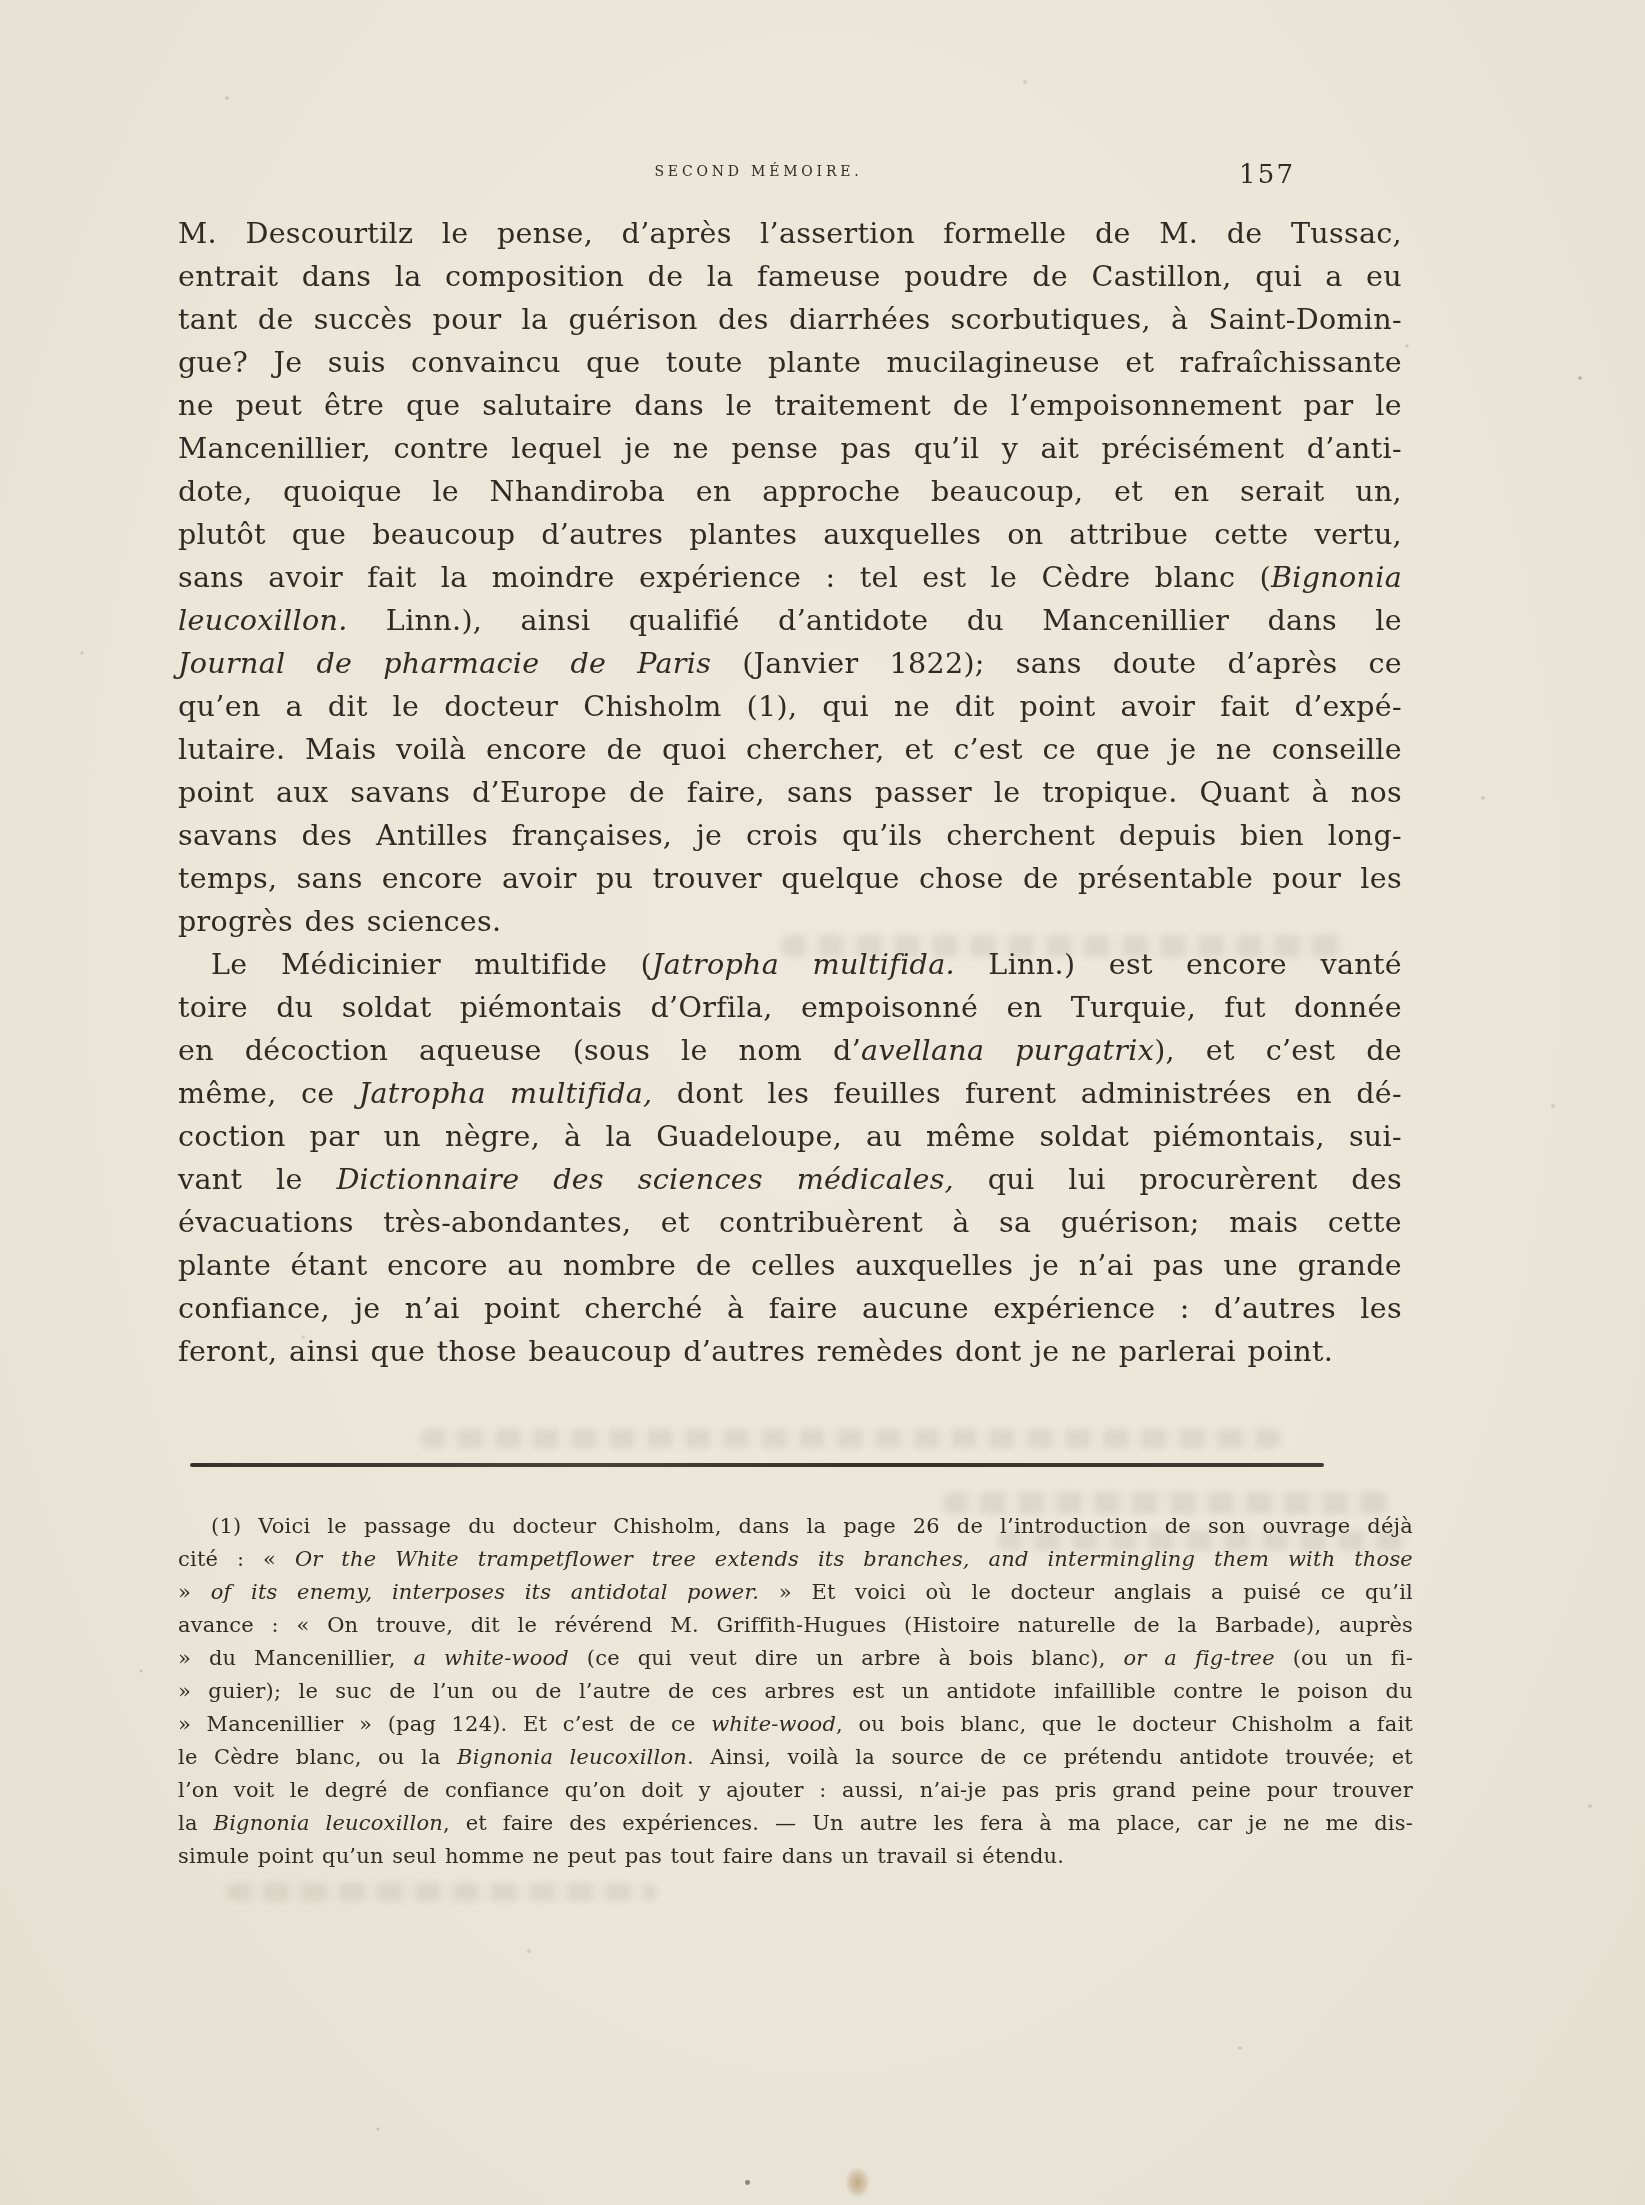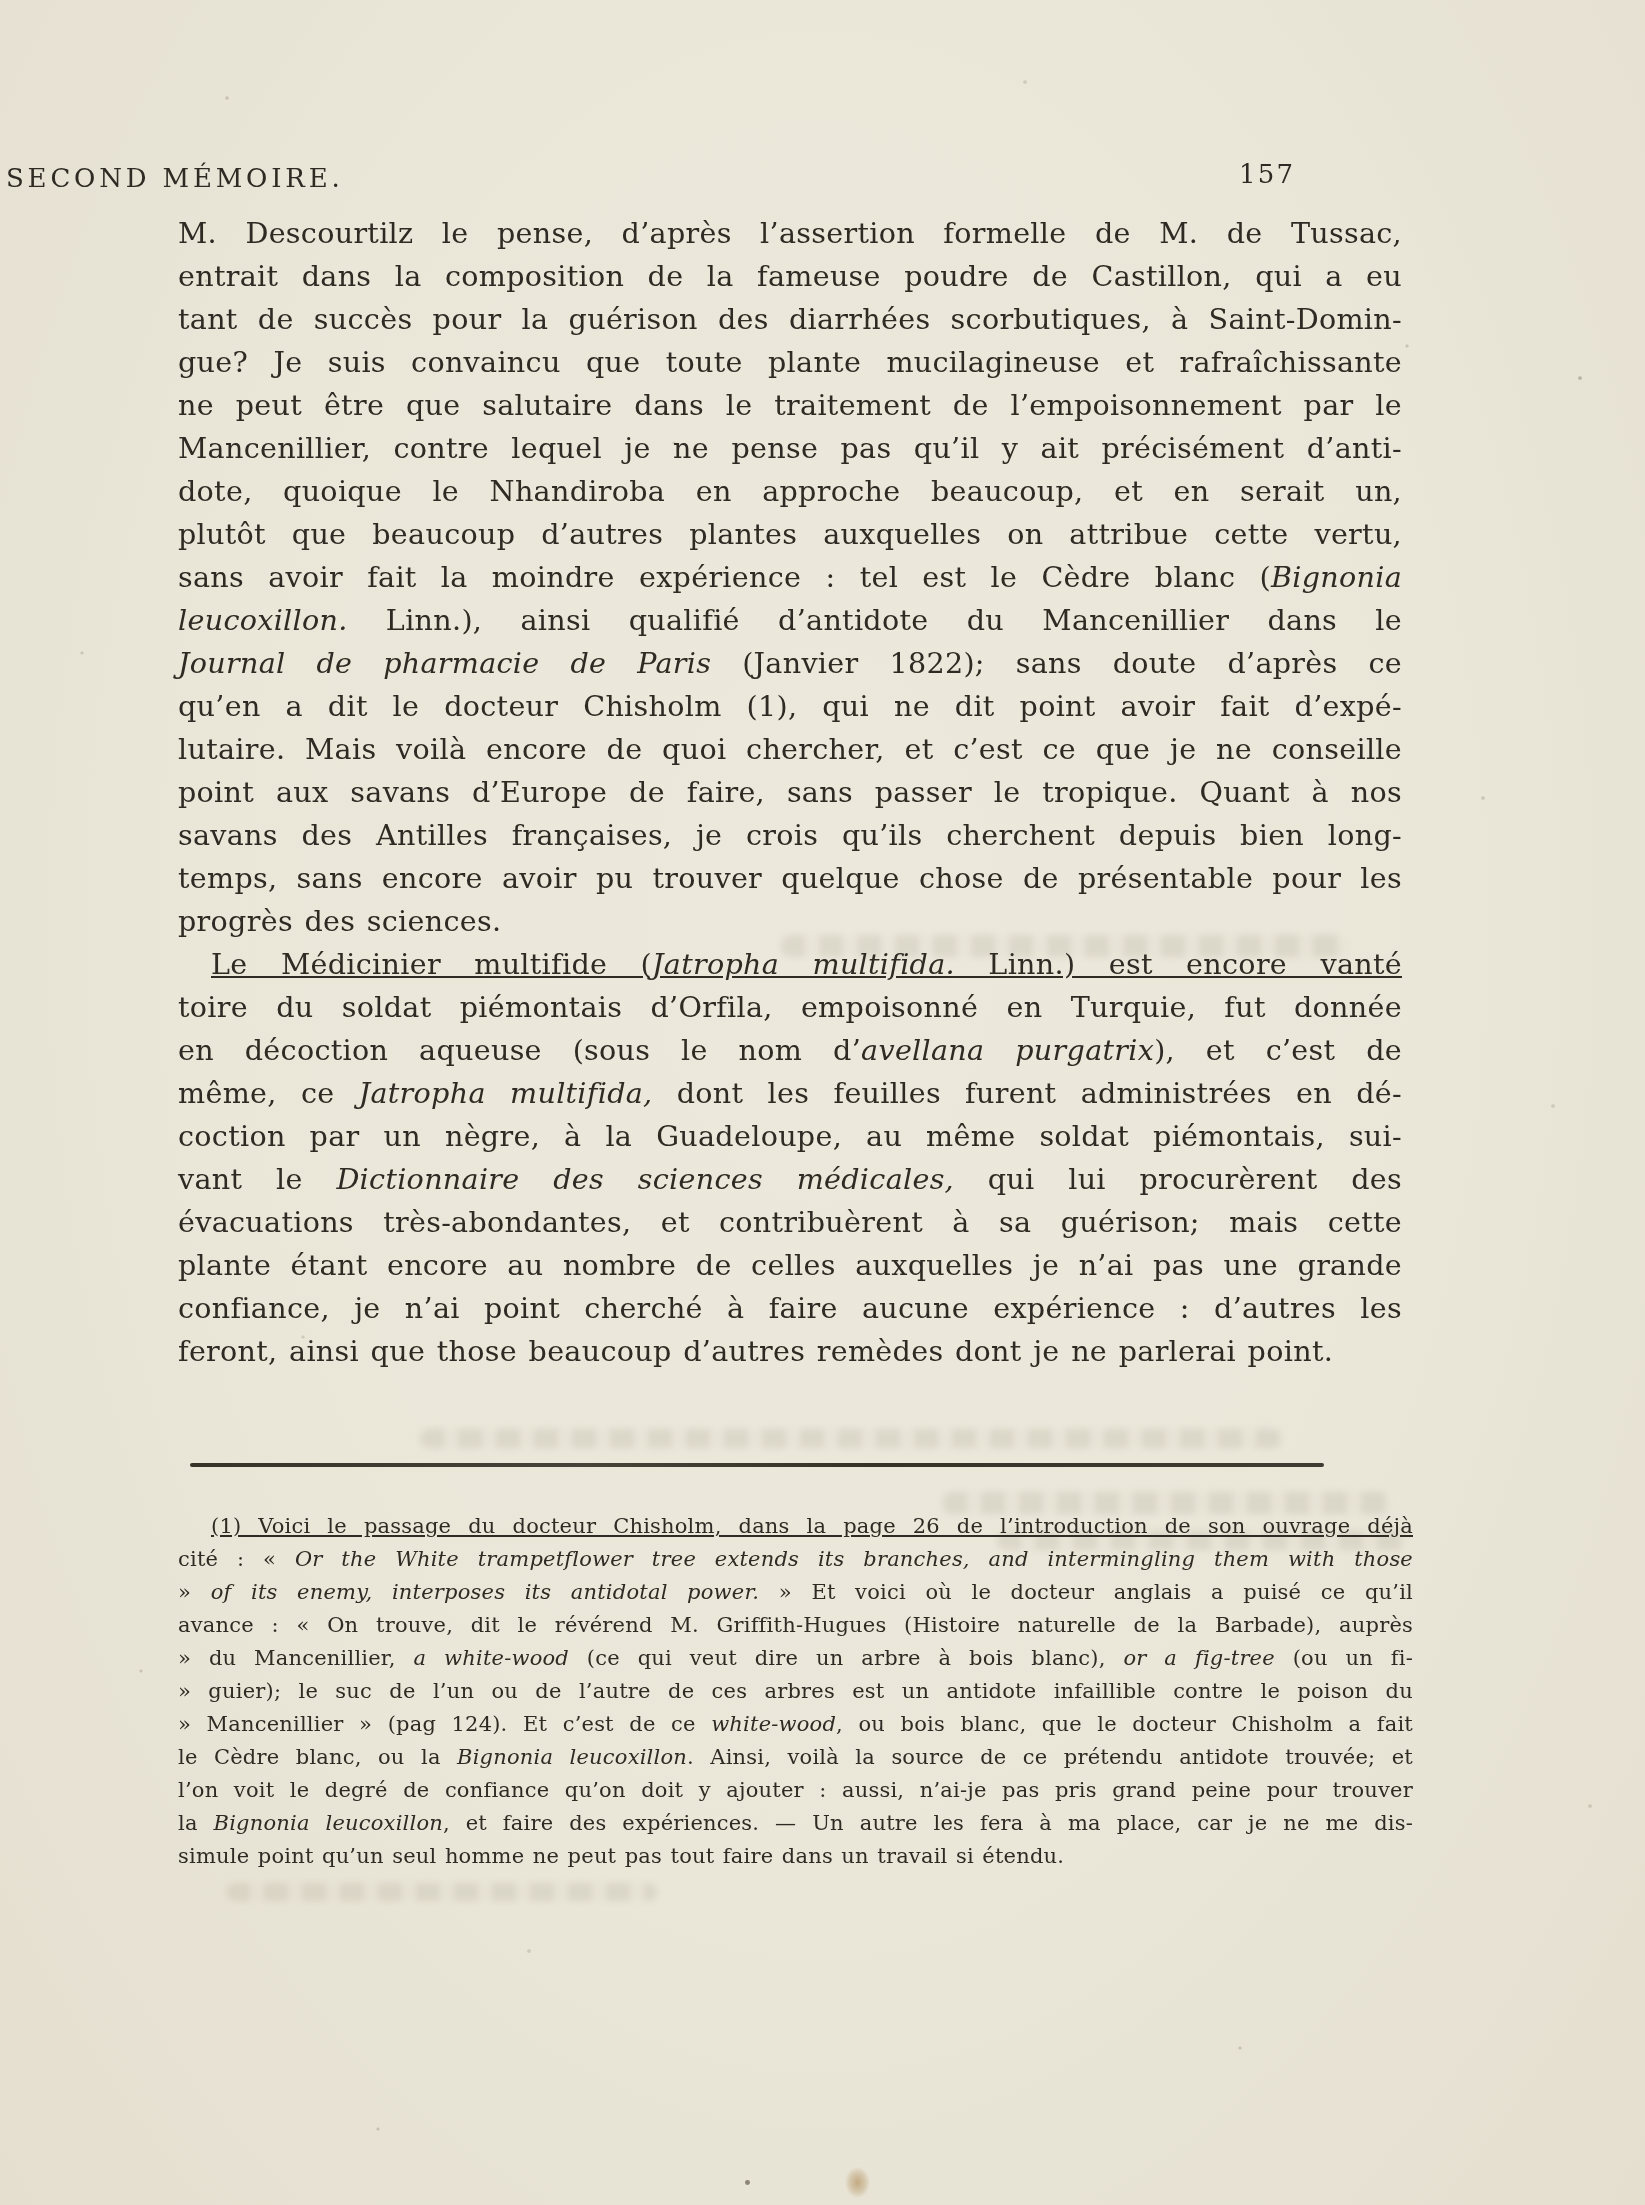--- a/index.html
+++ b/index.html
@@ -14,23 +14,23 @@
     background:var(--paper);
     font-family:"DejaVu Serif","Liberation Serif",serif;
     color:var(--ink);
     overflow:hidden;
   }
   .page{
     position:absolute;inset:0;
     background:radial-gradient(ellipse at 50% 42%, #ece8db 0%, #eae6d8 55%, #e4dfcf 100%);
   }
   .running-title{
-    position:absolute;top:163px;left:6px;width:1517px;
-    text-align:left;
-    font-size:26px;letter-spacing:3.8px;
+    position:absolute;top:163px;left:0;width:1517px;
+    text-align:center;
+    font-size:14px;letter-spacing:3.8px;
     color:var(--ink);
   }
   .page-number{
     position:absolute;top:159px;left:1239px;width:86px;
     text-align:left;
     font-size:26px;letter-spacing:2.2px;
   }
   .main-text{
     position:absolute;top:212px;left:178px;width:1224px;
     font-size:28.6px;line-height:43px;letter-spacing:0.3px;word-spacing:2.2px;
@@ -38,21 +38,21 @@
   .footnote{
     position:absolute;top:1510px;left:178px;width:1235px;
     font-size:21px;line-height:33px;letter-spacing:0.2px;word-spacing:1.6px;
   }
   .line,.fline{
     text-align:justify;
     text-align-last:justify;
     text-justify:inter-word;
   }
   .line.last,.fline.last{text-align-last:left;}
-  .line.indent,.fline.indent{text-indent:33px;text-decoration:underline;}
+  .line.indent,.fline.indent{text-indent:33px;}
   .it{font-style:italic;}
   .separator{
     position:absolute;top:1463px;left:190px;width:1134px;height:4.3px;
     background:linear-gradient(90deg, var(--rule) 0%, #47423a 35%, var(--rule) 60%, #403b33 100%);
     border-radius:2.2px;
   }
   .ghost{
     position:absolute;
     background:repeating-linear-gradient(90deg, rgba(125,117,94,0.13) 0 24px, rgba(125,117,94,0.02) 24px 38px);
     filter:blur(3.2px);

